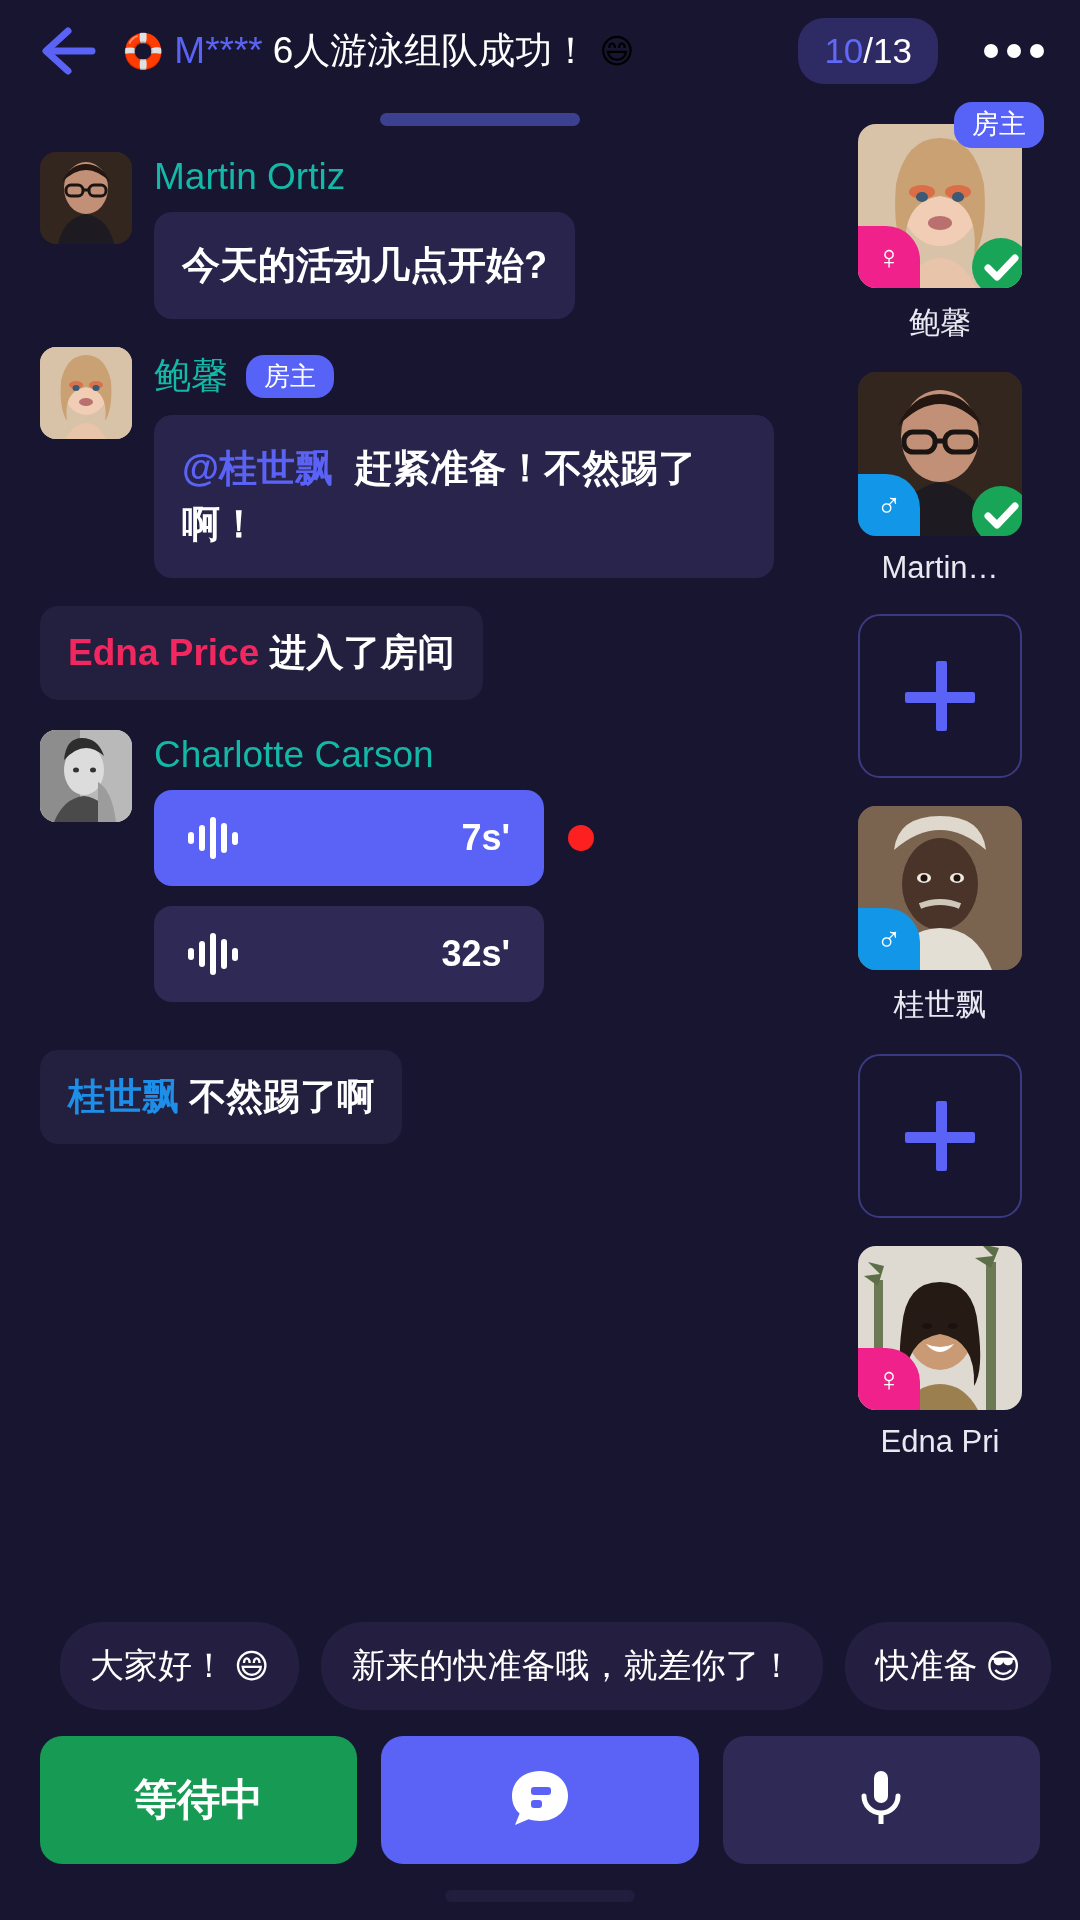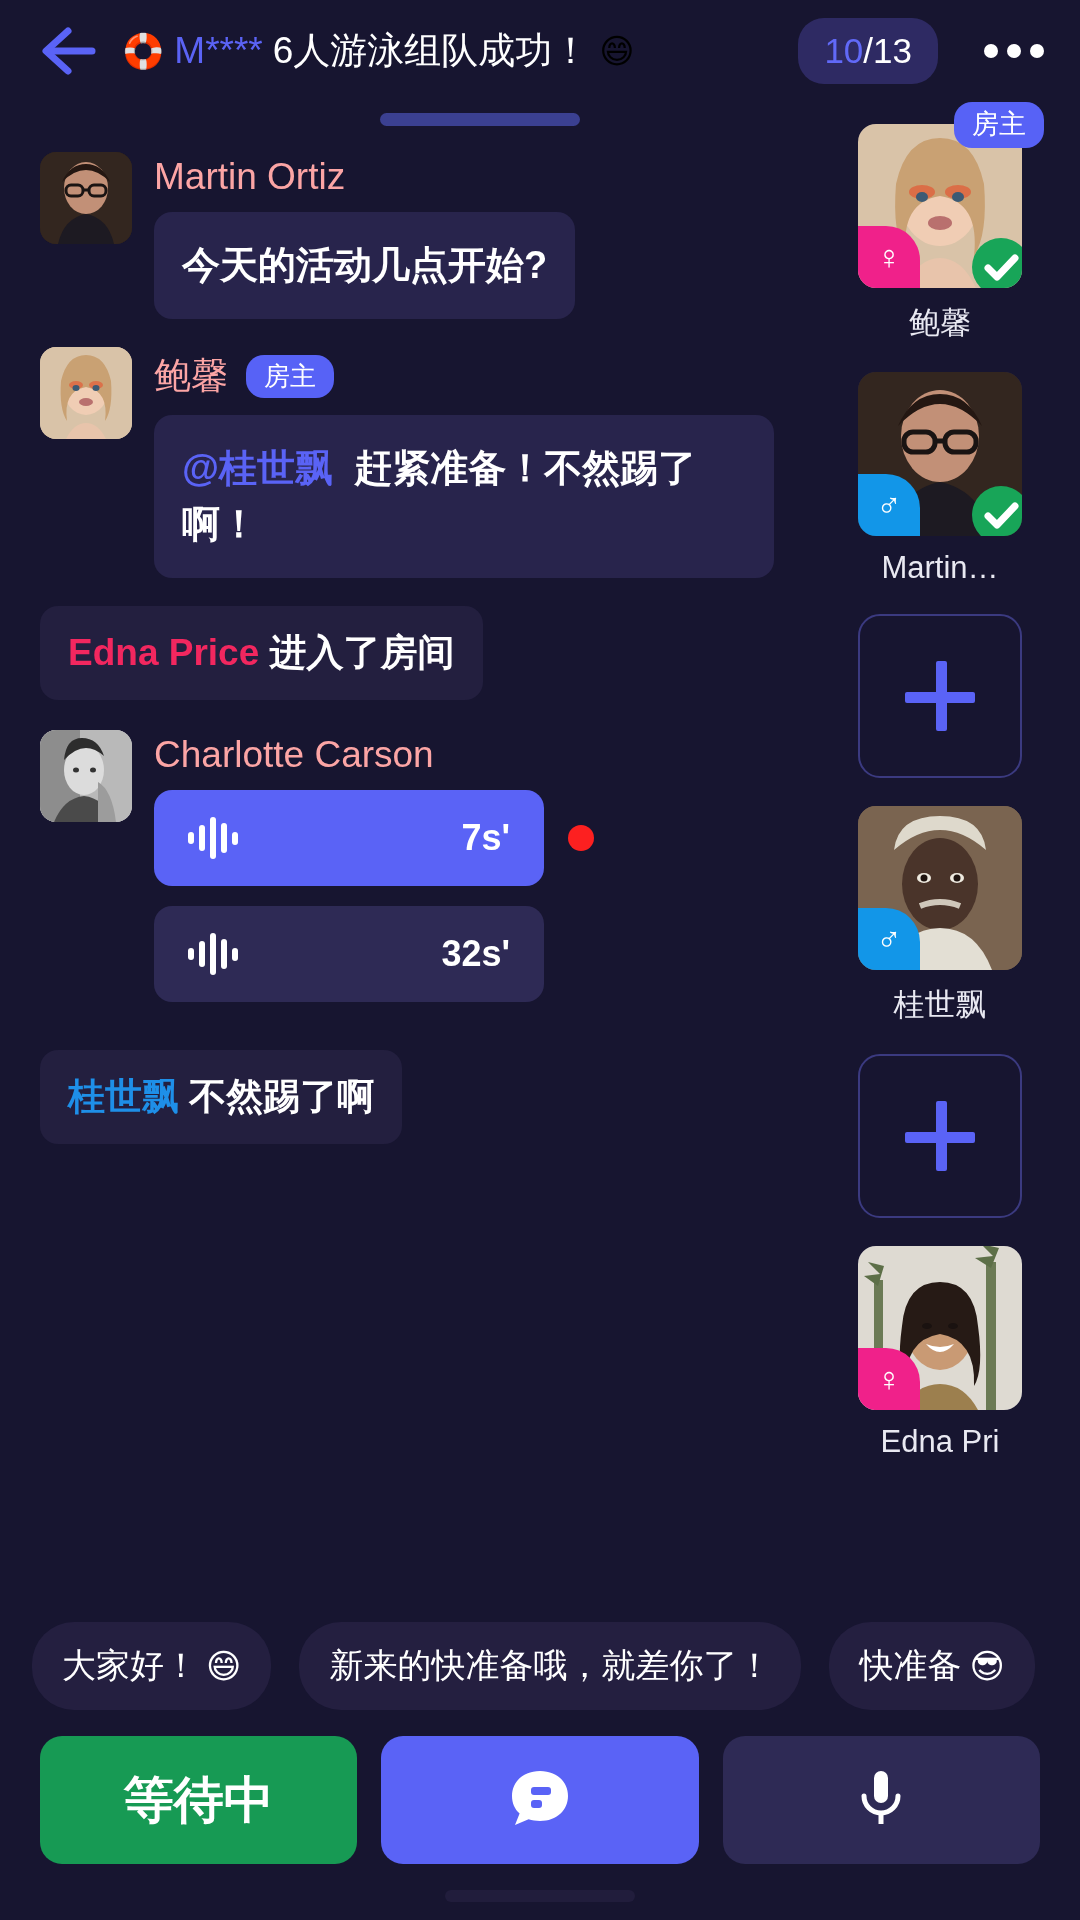--- a/index.html
+++ b/index.html
@@ -94,21 +94,21 @@
   .msg { margin-bottom:28px; }
   .msg-row { display:flex; gap:22px; align-items:flex-start; }
   .avatar {
     width:92px; height:92px; border-radius:16px;
     flex:0 0 92px; overflow:hidden;
     background:#2a2748;
   }
   .avatar svg { display:block; width:100%; height:100%; }
   .msg-main { flex:1 1 auto; min-width:0; padding-top:4px; }
   .msg-name-line { display:flex; align-items:center; gap:18px; margin-bottom:14px; }
-  .msg-name { font-size:37px; color:#fca5a5;text-align:right; }
+  .msg-name { font-size:37px; color:#14b8a6;text-align:right; }
   .host-chip {
     background:#5762f6; color:#fff;
     font-size:26px; border-radius:18px;
     padding:5px 18px; line-height:1.25;
   }
   .bubble {
     background:#28244c;
     border-radius:18px;
     padding:26px 28px;
     font-size:38px; line-height:1.46;
@@ -199,42 +199,42 @@
   }
   .plus::before, .plus::after {
     content:""; position:absolute; background:#5a63f6; border-radius:2px;
   }
   .plus::before { left:0; top:31px; width:70px; height:11px; }
   .plus::after  { top:0; left:31px; height:70px; width:11px; }
 
   
   .quick-row {
     flex:0 0 auto;
-    display:flex; gap:28px; padding:0 40px 0 32px;
+    display:flex; gap:22px; padding:0 40px 0 60px;
     margin-bottom:26px; align-items:center;
   }
   .chip {
     background:#241f40;
     border-radius:42px;
     padding:21px 30px;
     font-size:34px; color:#ffffff;
     white-space:nowrap; cursor:pointer;
     display:flex; align-items:center; gap:8px;
   }
   .action-row {
     flex:0 0 auto;
     display:flex; gap:24px; padding:0 40px;
     margin-bottom:26px;
   }
   .act-btn {
     height:128px; border-radius:22px;
     display:flex; align-items:center; justify-content:center;
     cursor:pointer;
   }
-  .act-wait { flex:1 1 0; background:#179a54; color:#fff; font-size:50px; font-weight:bold; }
+  .act-wait { flex:1 1 0; background:#179a54; color:#fff; font-size:43px; font-weight:bold; }
   .act-chat { flex:1 1 0; background:#5a63f6; }
   .act-mic  { flex:1 1 0; background:#2e2a55; }
   .home-ind {
     width:190px; height:12px; border-radius:6px;
     background:#211d3c; margin:0 auto 18px auto;
   }
 </style>
 </head>
 <body>
 

